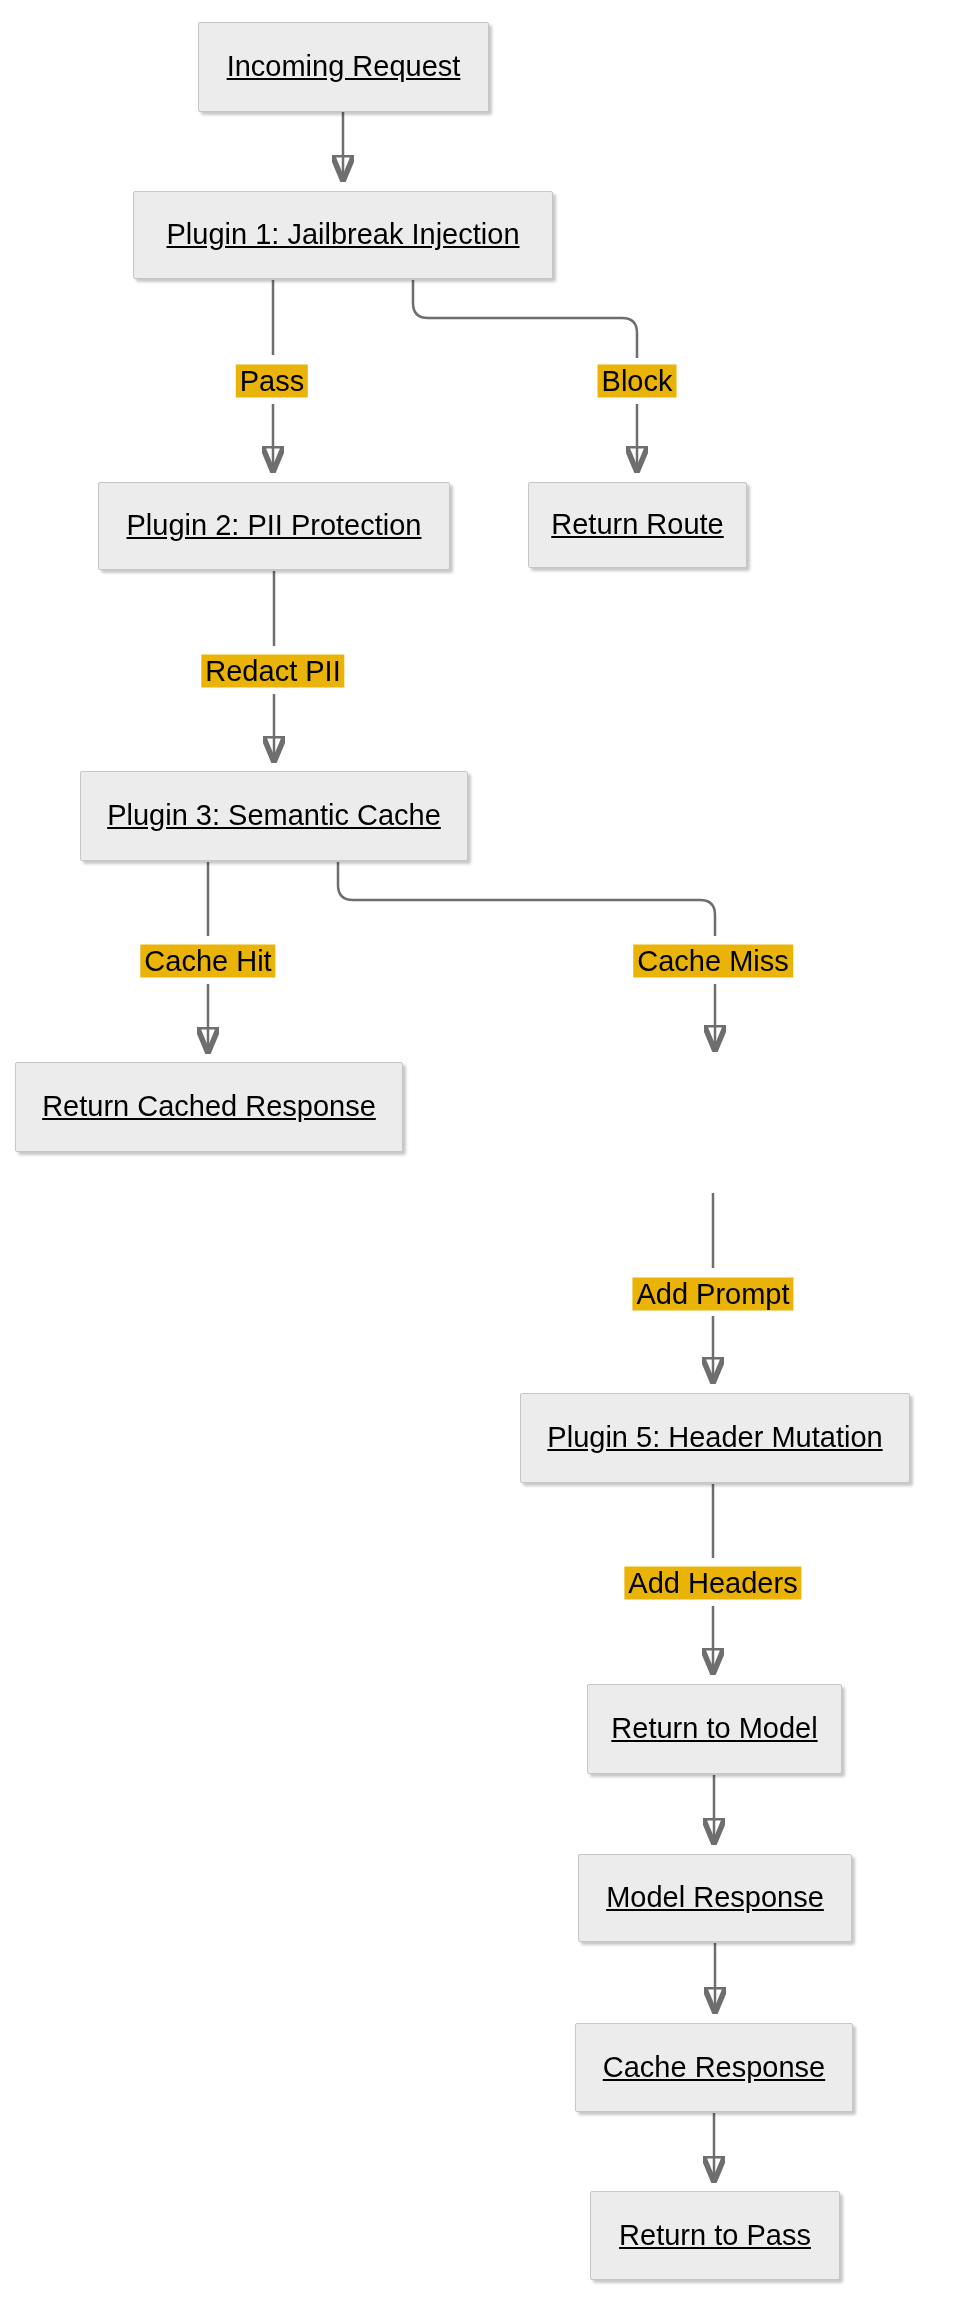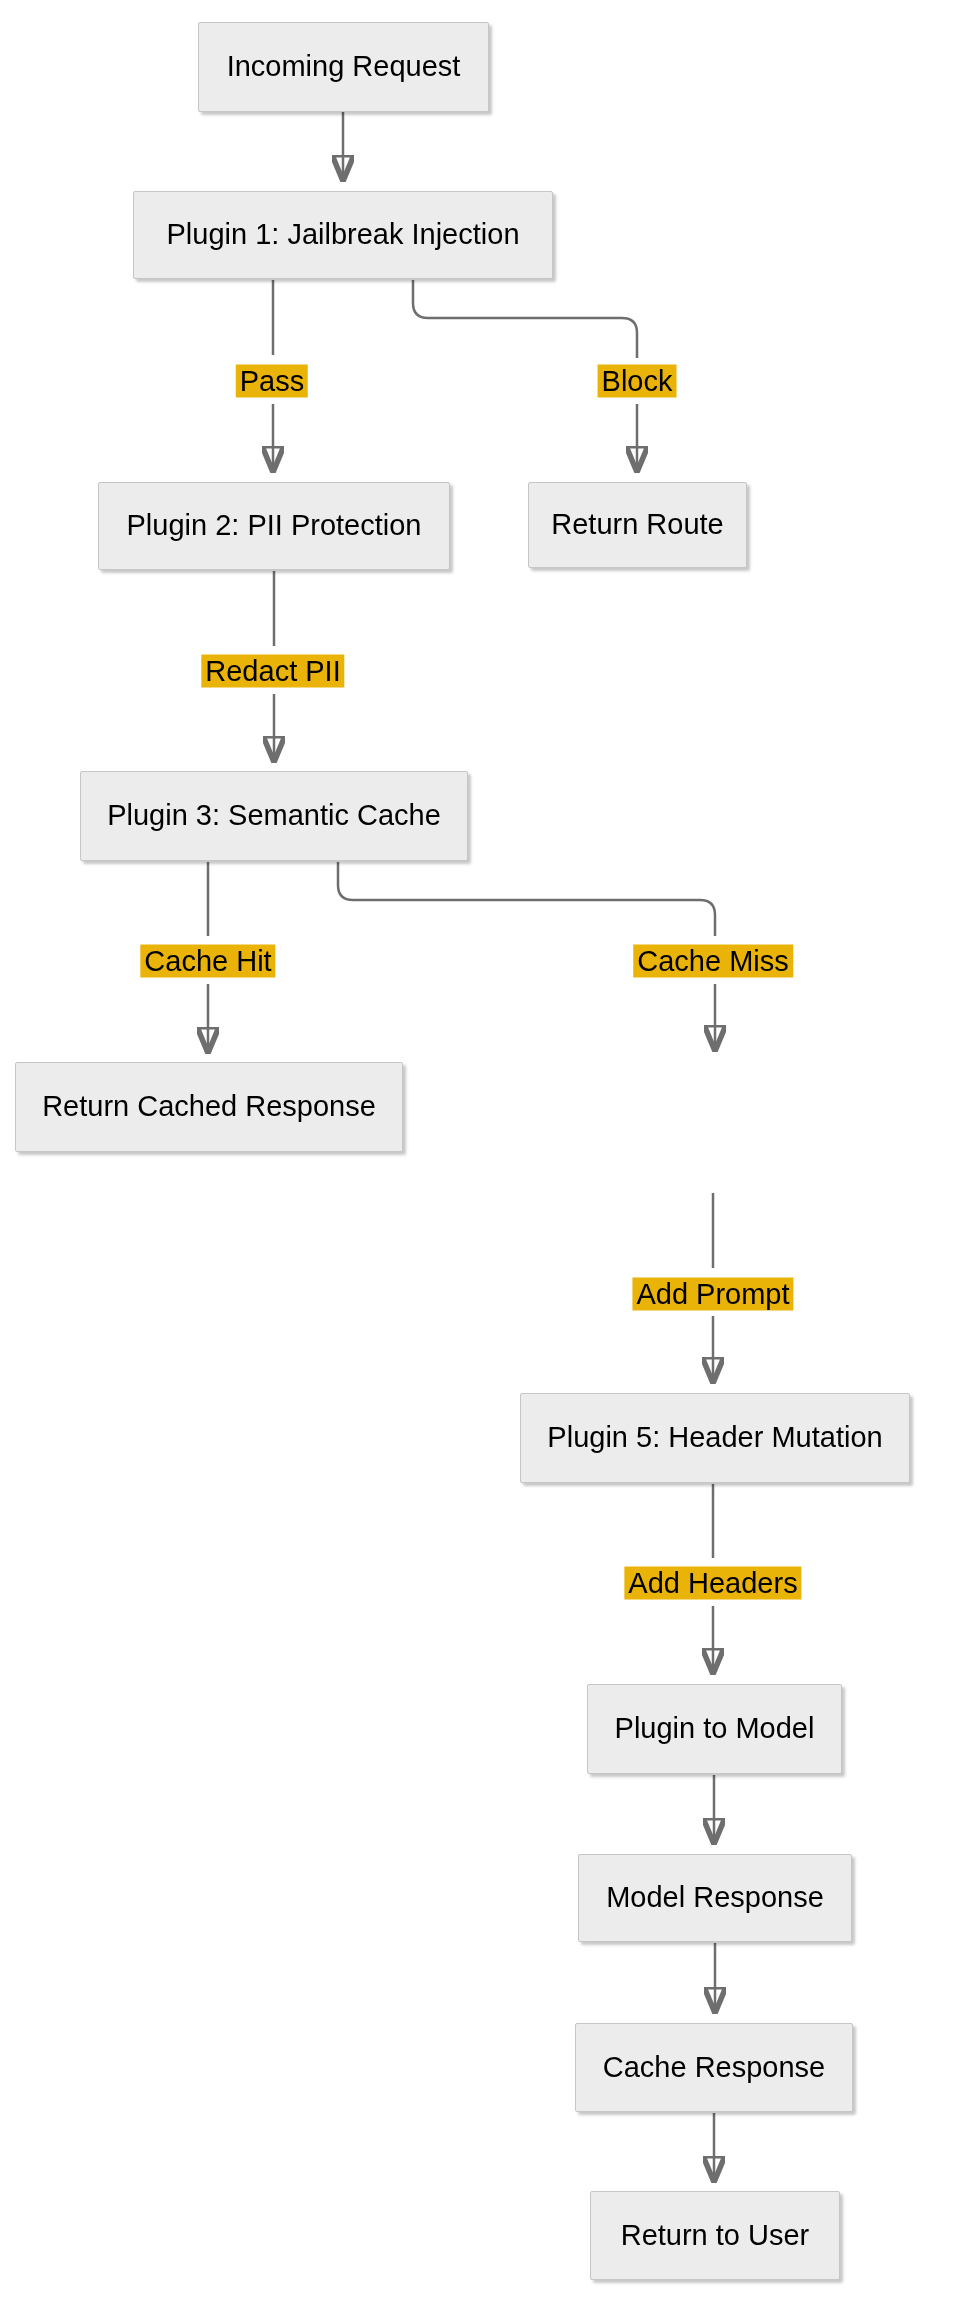--- a/index.html
+++ b/index.html
@@ -35,20 +35,21 @@
     border-radius: 2px;
     box-shadow: 3px 3px 3px rgba(0,0,0,0.22);
     display: flex;
     align-items: center;
     justify-content: center;
     text-align: center;
     font-size: 29px;
     line-height: 1.65;
     color: #000000;
     padding: 0 10px;
+    text-decoration: underline;
   }
   .edge-label {
     position: absolute;
     transform: translate(-50%, -50%);
     font-size: 29px;
     color: #000000;
     background: #eab308;
     white-space: nowrap;
     padding: 0 4px;
   }
@@ -103,27 +104,27 @@
 
   <div class="node" style="left:528px; top:482px; width:219px; height:86px;">Return Route</div>
 
   <div class="node" style="left:80px; top:771px; width:388px; height:90px;">Plugin 3: Semantic Cache</div>
 
   <div class="node" style="left:15px; top:1062px; width:388px; height:90px;">Return Cached Response</div>
 
 
   <div class="node" style="left:520px; top:1393px; width:390px; height:90px;">Plugin 5: Header Mutation</div>
 
-  <div class="node" style="left:587px; top:1684px; width:255px; height:90px;">Plugin to Model</div>
+  <div class="node" style="left:587px; top:1684px; width:255px; height:90px;">Return to Model</div>
 
   <div class="node" style="left:578px; top:1854px; width:274px; height:88px;">Model Response</div>
 
   <div class="node" style="left:575px; top:2023px; width:278px; height:89px;">Cache Response</div>
 
-  <div class="node" style="left:590px; top:2191px; width:250px; height:89px;">Return to User</div>
+  <div class="node" style="left:590px; top:2191px; width:250px; height:89px;">Return to Pass</div>
 
   <span class="edge-label" style="left:272px; top:381px;">Pass</span>
 
   <span class="edge-label" style="left:637px; top:381px;">Block</span>
 
   <span class="edge-label" style="left:273px; top:671px;">Redact PII</span>
 
   <span class="edge-label" style="left:208px; top:961px;">Cache Hit</span>
 
   <span class="edge-label" style="left:713px; top:961px;">Cache Miss</span>

